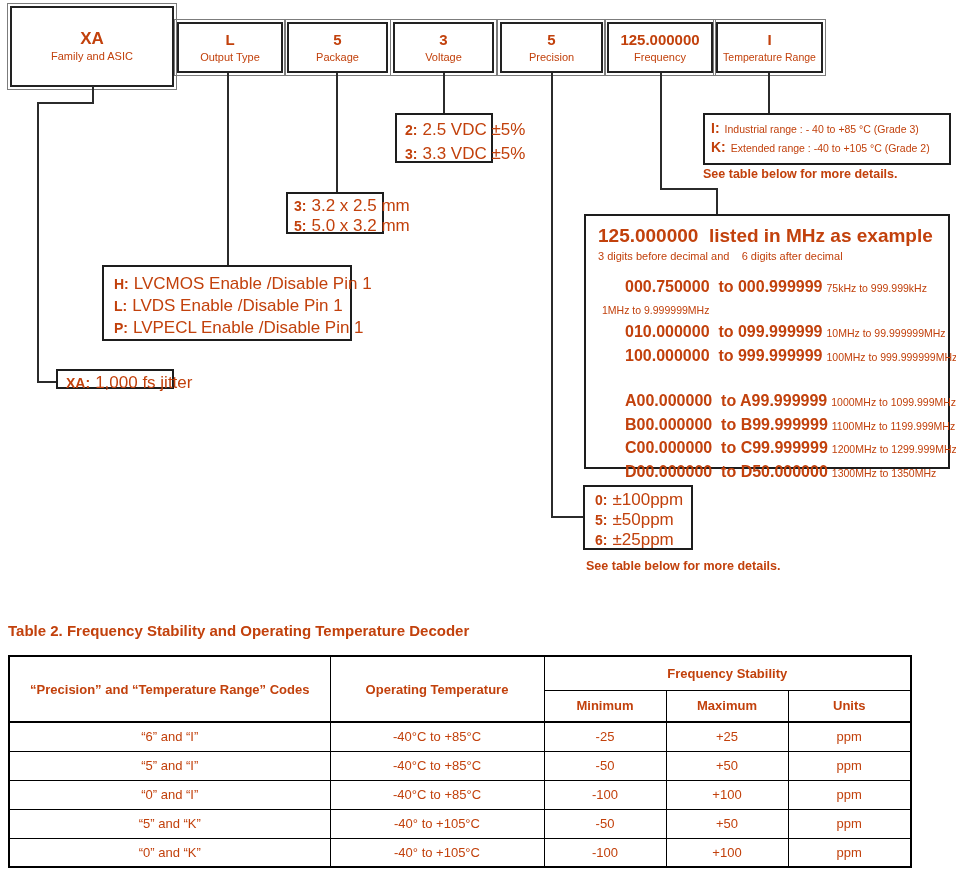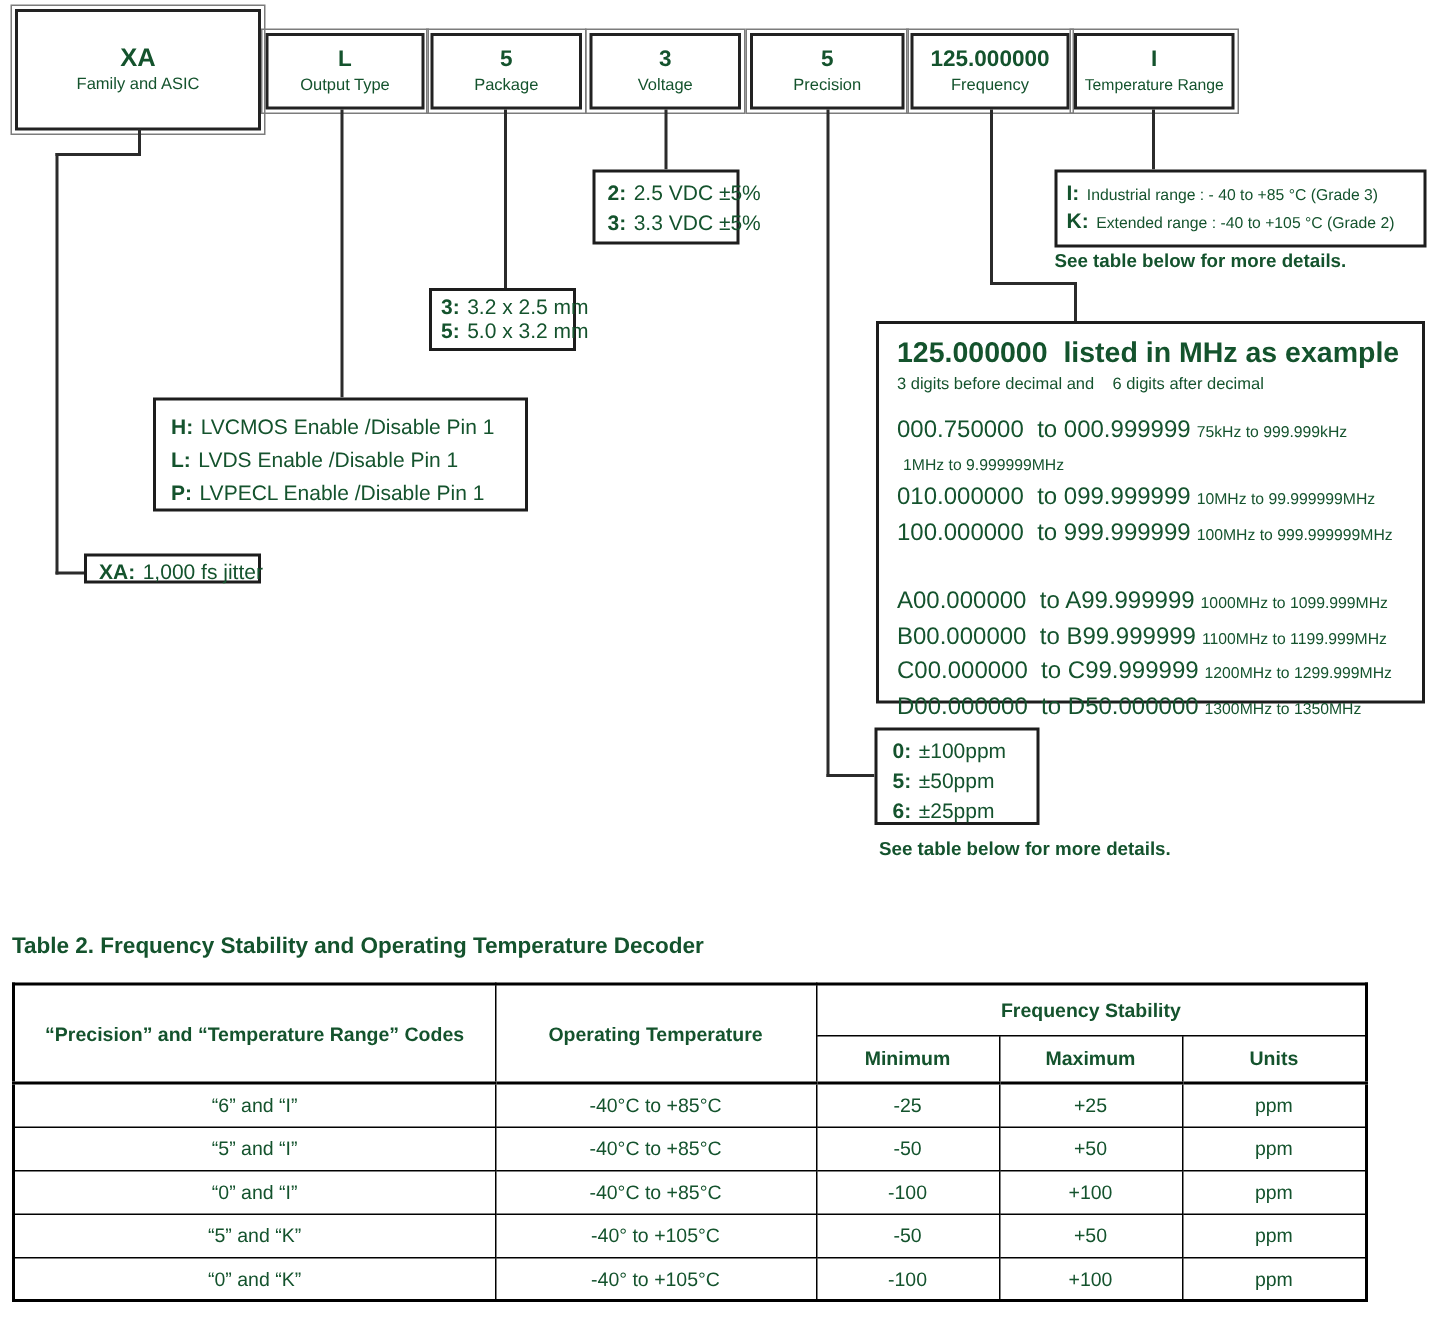--- a/index.html
+++ b/index.html
@@ -1,39 +1,39 @@
 <!DOCTYPE html>
 <html><head>
 <meta charset="utf-8">
 <style>
   html,body{margin:0;padding:0;background:#fff;}
   #page{position:relative;width:956px;height:886px;background:#fff;overflow:hidden;
-        font-family:"Liberation Sans","DejaVu Sans",sans-serif;color:#14532d;}
+        font-family:"Liberation Sans","DejaVu Sans",sans-serif;color:#c2410c;}
   *{box-sizing:border-box;}
   .line{position:absolute;background:#2b2b2b;}
   
   .code-box{position:absolute;background:#fff;border:2px solid #222;outline:1.5px solid #7c7c7c;outline-offset:2px;
             display:flex;flex-direction:column;align-items:center;justify-content:center;text-align:center;}
   .code{font-weight:bold;font-size:15px;line-height:18px;}
   .code-label{font-size:11px;line-height:14px;margin-top:1px;}
   
   .note-box{position:absolute;background:#fff;border:2px solid #1d1d1d;padding:4px 8px;}
   .kv{display:flex;align-items:baseline;white-space:nowrap;}
   .k{font-weight:bold;font-size:14px;margin-right:5px;}
-  .v{font-size:14px;}
+  .v{font-size:17px;}
   .v-sm{font-size:10.5px;}
   .see-note{position:absolute;font-weight:bold;font-size:12.5px;}
   
   .freq-box{position:absolute;background:#fff;border:2px solid #1d1d1d;padding:8px 0 0 12px;}
   .freq-title{font-weight:bold;font-size:19px;line-height:24px;white-space:pre;}
   .freq-sub{font-size:11px;line-height:16px;white-space:pre;}
   .freq-group1{margin-top:12px;}
   .freq-group2{margin-top:22px;}
   .freq-line{display:flex;align-items:baseline;line-height:21.5px;white-space:pre;}
-  .fr{font-weight:normal;font-size:16px;}
+  .fr{font-weight:bold;font-size:16px;margin-left:27px;}
   .fn{font-size:10.5px;margin-left:4px;}
   
   .tbl-title{position:absolute;left:8px;top:622px;font-weight:bold;font-size:15px;}
   table.decoder{position:absolute;left:8px;top:655px;border-collapse:collapse;table-layout:fixed;
                 font-size:13px;}
   table.decoder th,table.decoder td{border:1px solid #000;text-align:center;vertical-align:middle;
                 background:#fff;padding:0 4px;}
   table.decoder th{font-weight:bold;font-size:13px;}
   table.decoder{border:2px solid #000;}
   table.decoder thead th{border-bottom-width:1px;}

